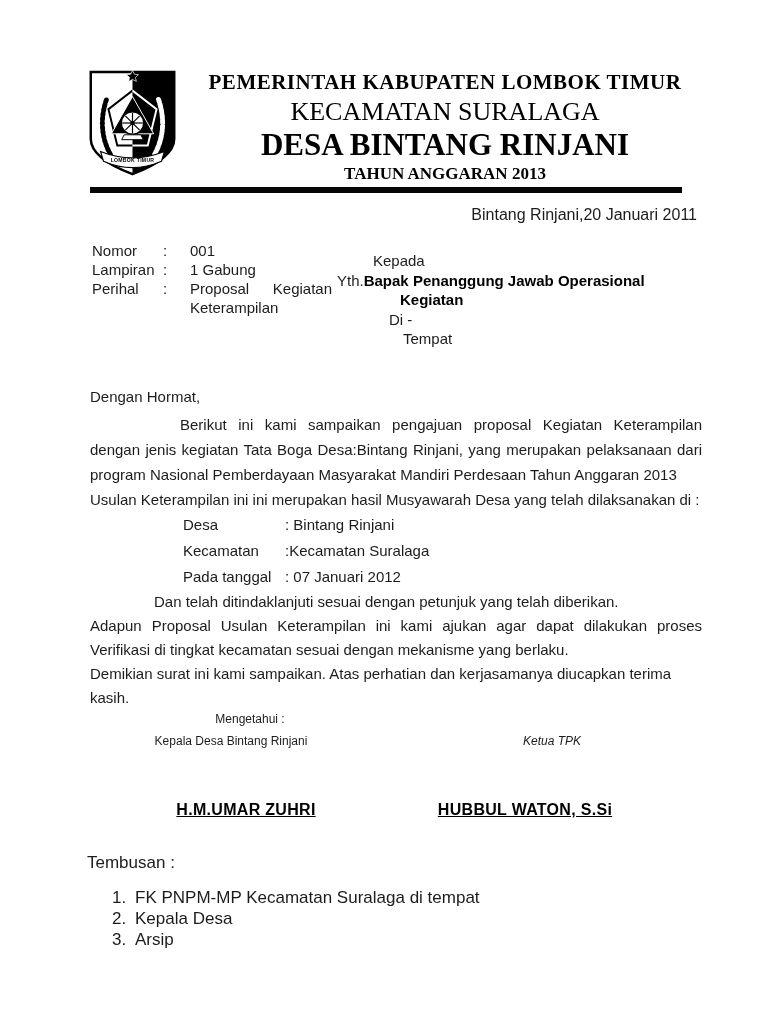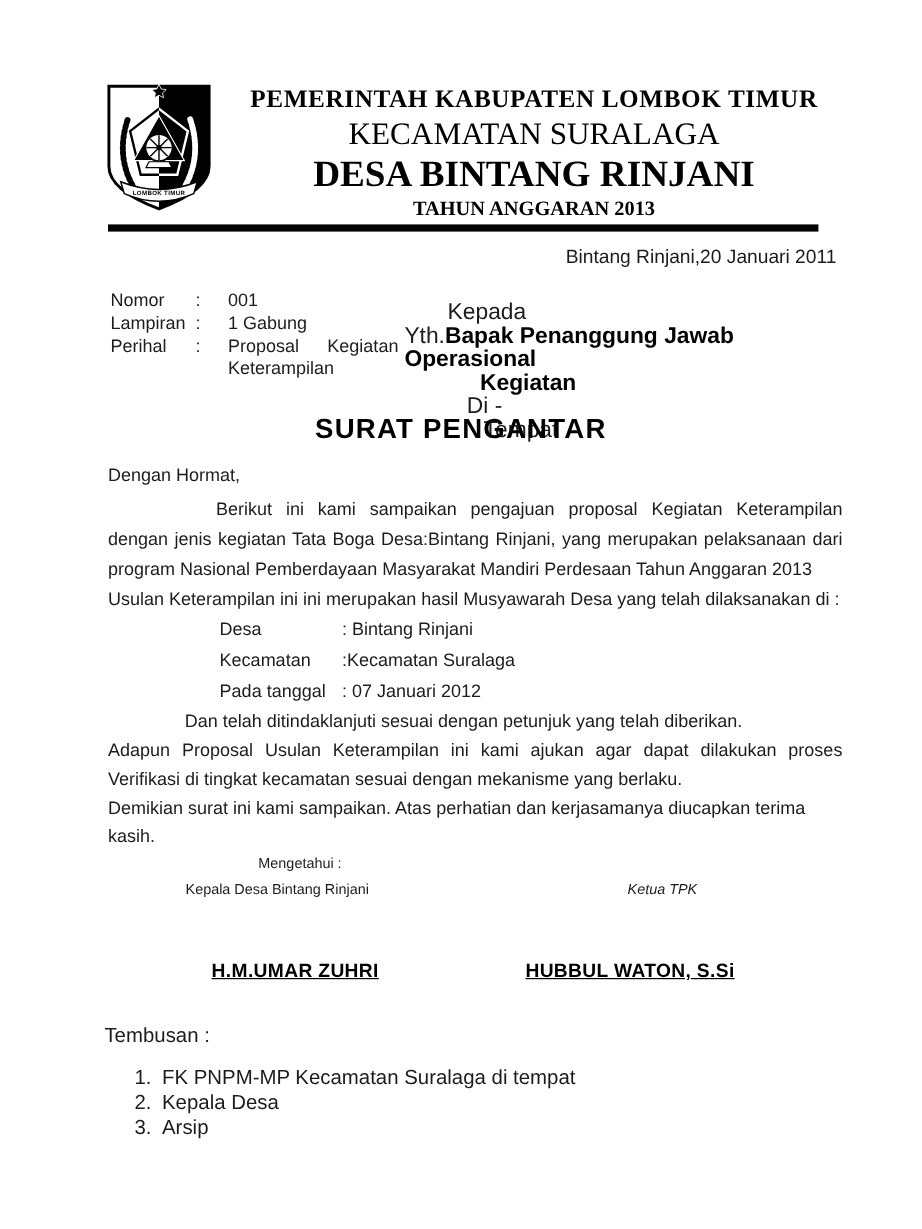--- a/index.html
+++ b/index.html
@@ -20,21 +20,21 @@
   .rule{position:absolute;left:90px;top:187px;width:592px;height:6px;background:#050505;}
   
   .dateline{position:absolute;top:206px;right:71px;font-size:16px;}
   
   .meta{position:absolute;left:92px;top:241px;font-size:15px;line-height:19px;}
   .meta-row{display:flex;}
   .m-label{width:71px;}
   .m-colon{width:27px;}
   .m-perihal-val{width:142px;display:flex;justify-content:space-between;}
   
-  .recipient{position:absolute;left:337px;top:251px;width:372px;font-size:19px;line-height:19.5px;}
+  .recipient{position:absolute;left:337px;top:251px;width:372px;font-size:15px;line-height:19.5px;}
   .r-kepada{margin-left:36px;}
   .r-bold{font-weight:bold;color:#000;}
   .r-line2{margin-left:63px;}
   .r-di{margin-left:52px;}
   .r-tempat{margin-left:66px;}
   
   .doc-title{
     position:absolute;left:0;top:344px;width:768px;text-align:center;
     font-size:23px;font-weight:bold;letter-spacing:1px;color:#000;
   }
@@ -142,21 +142,20 @@
   </div>
 
   <div class="recipient">
     <div class="r-kepada">Kepada</div>
     <div><span>Yth.</span><span class="r-bold">Bapak Penanggung Jawab Operasional</span></div>
     <div class="r-line2 r-bold">Kegiatan</div>
     <div class="r-di">Di -</div>
     <div class="r-tempat">Tempat</div>
   </div>
 
-  <div class="doc-title">SURAT PENGANTAR</div>
 
   <div class="body-block">
     <div>Dengan Hormat,</div>
     <p class="p1 p-just">Berikut ini kami sampaikan pengajuan proposal Kegiatan Keterampilan dengan jenis kegiatan Tata Boga Desa:Bintang Rinjani, yang merupakan pelaksanaan dari program Nasional Pemberdayaan Masyarakat Mandiri Perdesaan Tahun Anggaran 2013</p>
     <p class="p2">Usulan Keterampilan ini ini merupakan hasil Musyawarah Desa yang telah dilaksanakan di :</p>
     <div class="details">
       <div class="d-row">
         <span class="d-label">Desa</span>
         <span>: Bintang Rinjani</span>
       </div>

